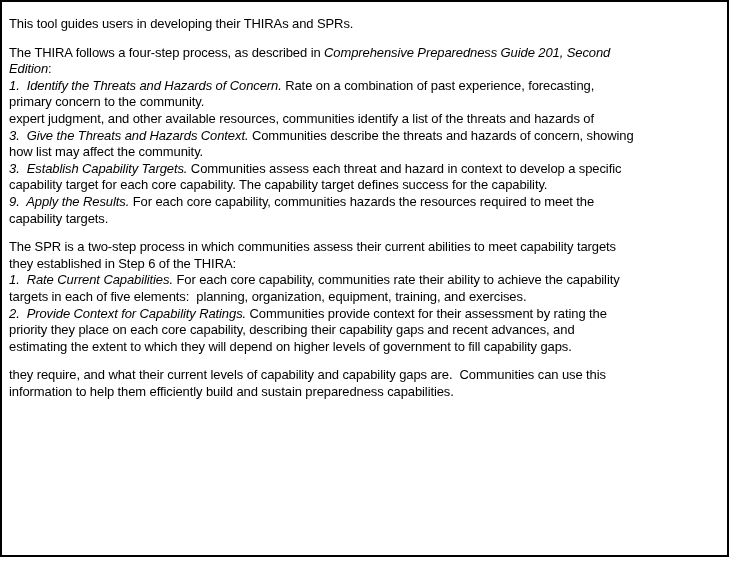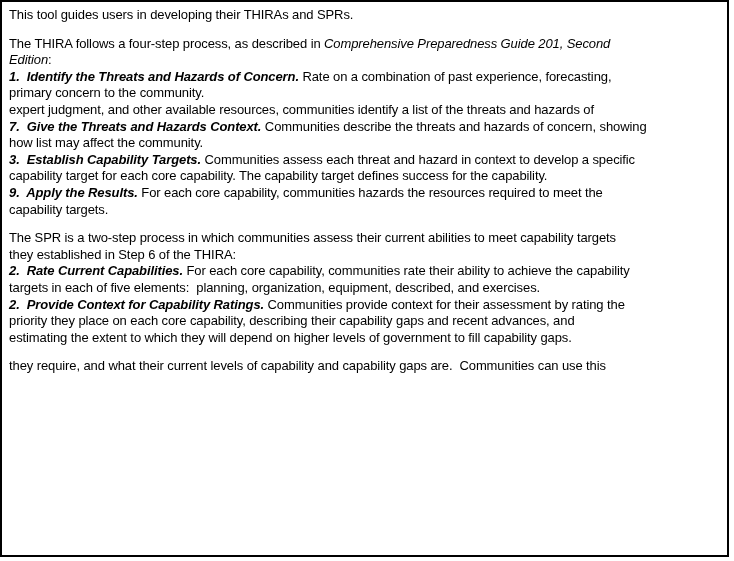--- a/index.html
+++ b/index.html
@@ -7,69 +7,70 @@
     padding: 0;
     background: #ffffff;
   }
   .panel {
     box-sizing: border-box;
     width: 729px;
     height: 557px;
     margin: 0;
     border: 2.5px solid #000000;
     background: #ffffff;
-    padding: 5px 7px 0 7px;
+    padding: 14px 7px 0 7px;
     overflow: hidden;
     font-family: "Liberation Sans", sans-serif;
     font-size: 13px;
     color: #000000;
     letter-spacing: -0.1px;
   }
   .line {
     height: 16.6px;
     line-height: 16.6px;
     white-space: pre;
   }
   .gap {
     height: 12px;
   }
   .r  { font-style: normal; font-weight: normal; }
   .i  { font-style: italic; font-weight: normal; }
-  .bi { font-style: italic; font-weight: bold; }
+  .bi { font-style: italic; font-weight: normal; }
 </style>
 </head>
 <body>
 
 <div class="panel">
   <div id="doc">
       <div>
         <div class="line"><span class="r">This tool guides users in developing their THIRAs and SPRs.</span></div>
       </div>
       <div class="gap"></div>
       <div>
         <div class="line"><span class="r">The THIRA follows a four-step process, as described in </span><span class="i">Comprehensive Preparedness Guide 201, Second</span></div>
         <div class="line"><span class="i">Edition</span><span class="r">:</span></div>
         <div class="line"><span class="bi">1.  Identify the Threats and Hazards of Concern.</span><span class="r"> Rate on a combination of past experience, forecasting,</span></div>
         <div class="line"><span class="r">primary concern to the community.</span></div>
         <div class="line"><span class="r">expert judgment, and other available resources, communities identify a list of the threats and hazards of</span></div>
-        <div class="line"><span class="bi">7.  Give the Threats and Hazards Context.</span><span class="r"> Communities describe the threats and hazards of concern, showing</span></div>
+        <div class="line"><span class="bi">3.  Give the Threats and Hazards Context.</span><span class="r"> Communities describe the threats and hazards of concern, showing</span></div>
         <div class="line"><span class="r">how list may affect the community.</span></div>
         <div class="line"><span class="bi">3.  Establish Capability Targets.</span><span class="r"> Communities assess each threat and hazard in context to develop a specific</span></div>
         <div class="line"><span class="r">capability target for each core capability. The capability target defines success for the capability.</span></div>
         <div class="line"><span class="bi">9.  Apply the Results.</span><span class="r"> For each core capability, communities hazards the resources required to meet the</span></div>
         <div class="line"><span class="r">capability targets.</span></div>
       </div>
       <div class="gap"></div>
       <div>
         <div class="line"><span class="r">The SPR is a two-step process in which communities assess their current abilities to meet capability targets</span></div>
         <div class="line"><span class="r">they established in Step 6 of the THIRA:</span></div>
-        <div class="line"><span class="bi">2.  Rate Current Capabilities.</span><span class="r"> For each core capability, communities rate their ability to achieve the capability</span></div>
-        <div class="line"><span class="r">targets in each of five elements:  planning, organization, equipment, described, and exercises.</span></div>
+        <div class="line"><span class="bi">1.  Rate Current Capabilities.</span><span class="r"> For each core capability, communities rate their ability to achieve the capability</span></div>
+        <div class="line"><span class="r">targets in each of five elements:  planning, organization, equipment, training, and exercises.</span></div>
         <div class="line"><span class="bi">2.  Provide Context for Capability Ratings.</span><span class="r"> Communities provide context for their assessment by rating the</span></div>
         <div class="line"><span class="r">priority they place on each core capability, describing their capability gaps and recent advances, and</span></div>
         <div class="line"><span class="r">estimating the extent to which they will depend on higher levels of government to fill capability gaps.</span></div>
       </div>
       <div class="gap"></div>
       <div>
         <div class="line"><span class="r">they require, and what their current levels of capability and capability gaps are.  Communities can use this</span></div>
+        <div class="line"><span class="r">information to help them efficiently build and sustain preparedness capabilities.</span></div>
       </div>
     </div>
 </div>
 
 </body></html>

